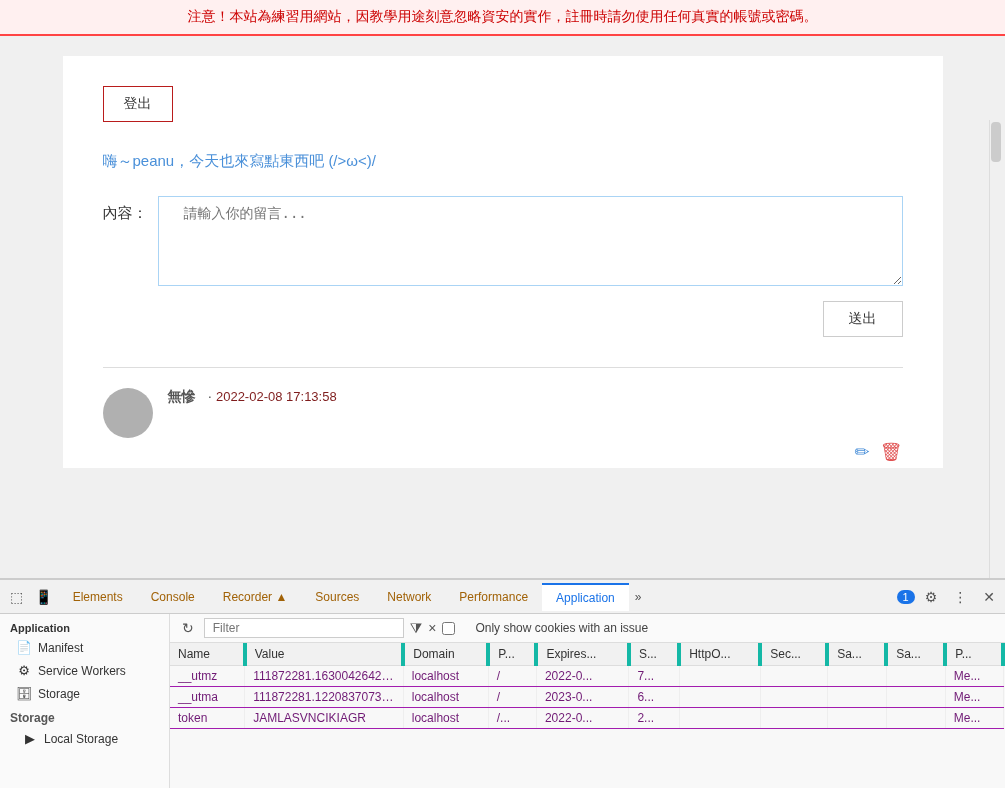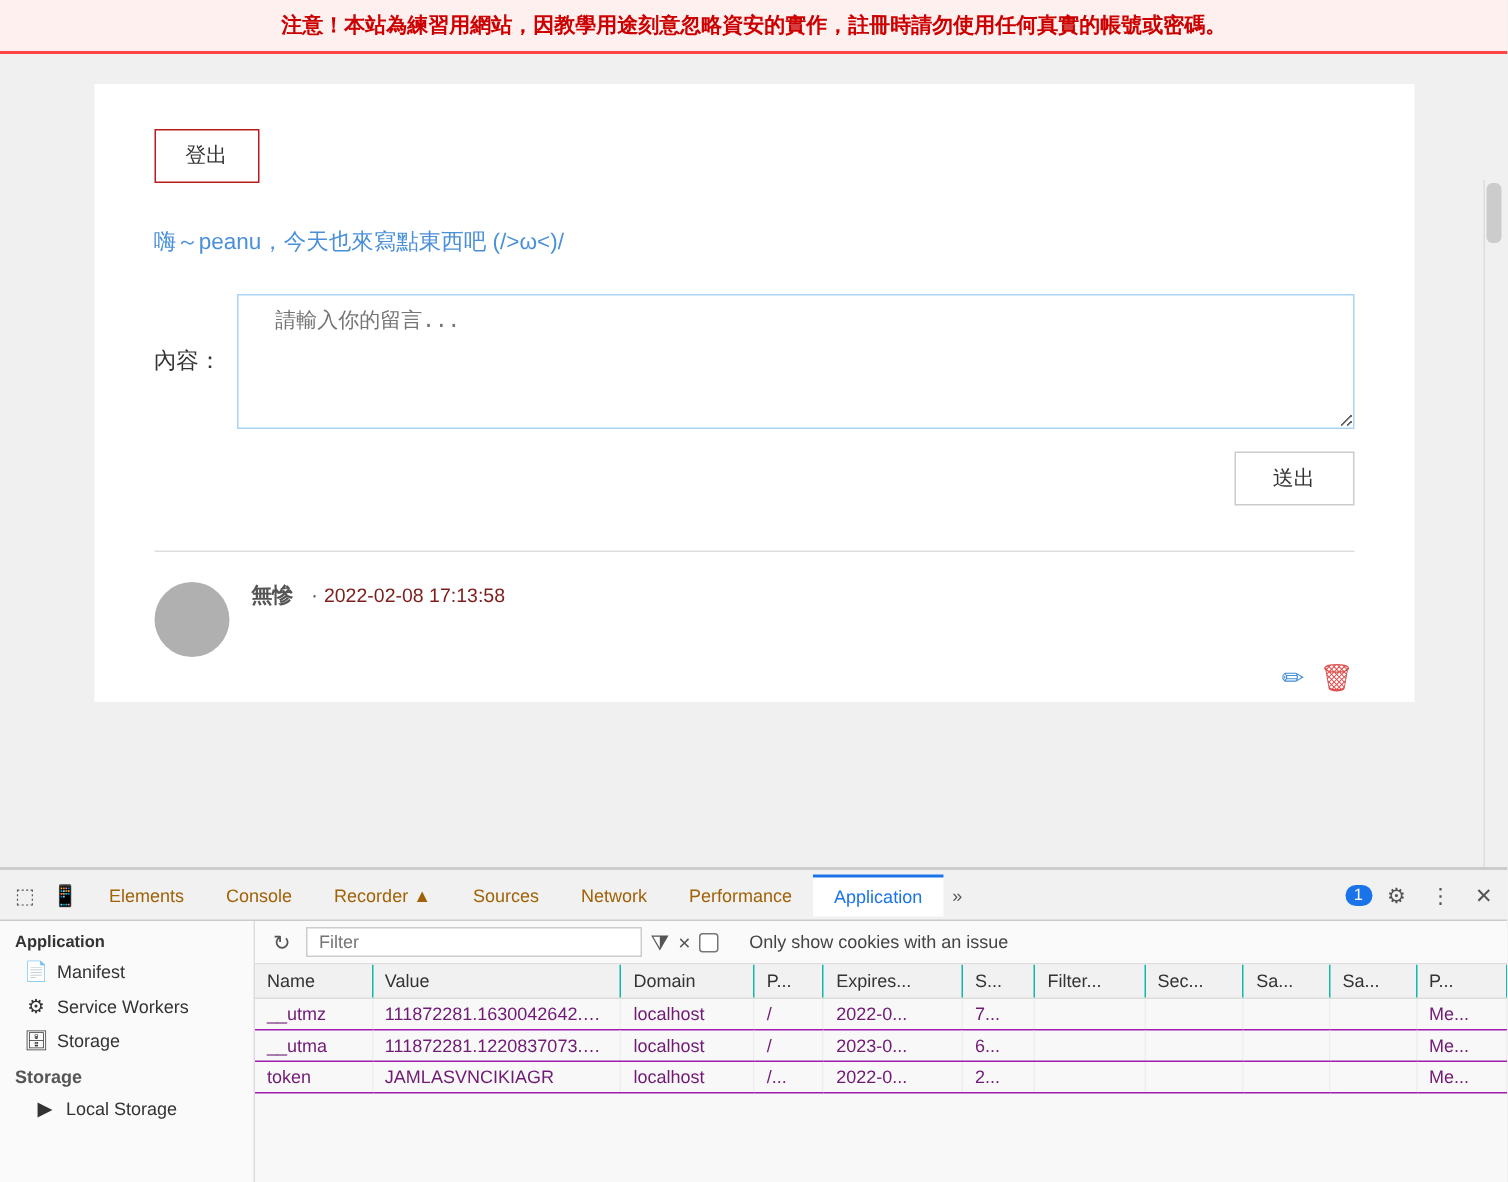--- a/index.html
+++ b/index.html
@@ -6,21 +6,21 @@
     body { font-family: Arial, sans-serif; background: #f0f0f0; width: 1005px; height: 788px; overflow: hidden; position: relative; }
 
     
     .warning-banner {
       background: #fff0f0;
       border-bottom: 2px solid #ff4444;
       padding: 8px 16px;
       text-align: center;
       font-size: 14px;
       color: #cc0000;
-      font-weight: bold;
+      font-weight: normal;
       width: 100%;
     }
 
     
     .page-area {
       background: white;
       margin: 20px auto;
       width: 880px;
       padding: 30px 40px;
       position: relative;
@@ -62,21 +62,20 @@
       display: flex;
       align-items: flex-start;
       gap: 10px;
     }
 
     .form-label {
       font-size: 15px;
       color: #333;
       padding-top: 8px;
       white-space: nowrap;
-      margin-top: 27px;
     }
 
     .comment-textarea {
       flex: 1;
       border: 1px solid #aad4f5;
       padding: 8px 25px;
       font-size: 14px;
       color: #aaa;
       height: 90px;
       resize: vertical;
@@ -294,21 +293,21 @@
       cursor: pointer;
       padding: 2px 4px;
       font-size: 14px;
       color: #555;
     }
 
     .filter-input {
       border: 1px solid #ccc;
       padding: 2px 8px;
       font-size: 12px;
-      width: 224px;
+      width: 200px;
       background: white;
     }
 
     .toolbar-icon-btn {
       background: none;
       border: none;
       cursor: pointer;
       font-size: 14px;
       color: #555;
     }
@@ -325,21 +324,21 @@
     
     .cookies-table {
       width: 100%;
       border-collapse: collapse;
       font-size: 12px;
     }
 
     .cookies-table th {
       background: #f1f1f1;
       border-bottom: 1px solid #ddd;
-      border-right: 1px solid #14b8a6;
+      border-right: 4px solid #14b8a6;
       padding: 4px 8px;
       text-align: left;
       font-weight: normal;
       color: #333;
       white-space: nowrap;
     }
 
     .cookies-table td {
       border-bottom: 1px solid #a21caf;
       border-right: 1px solid #eee;
@@ -463,21 +462,21 @@
       <div class="table-scroll">
         <table class="cookies-table">
           <thead>
             <tr>
               <th>Name</th>
               <th>Value</th>
               <th>Domain</th>
               <th>P...</th>
               <th>Expires...</th>
               <th>S...</th>
-              <th>Filter...</th>
+              <th>HttpO...</th>
               <th>Sec...</th>
               <th>Sa...</th>
               <th>Sa...</th>
               <th>P...</th>
             </tr>
           </thead>
           <tbody id="cookies-tbody">
           <tr>
                 <td>__utmz</td>
                 <td>111872281.1630042642.1.1....</td>

